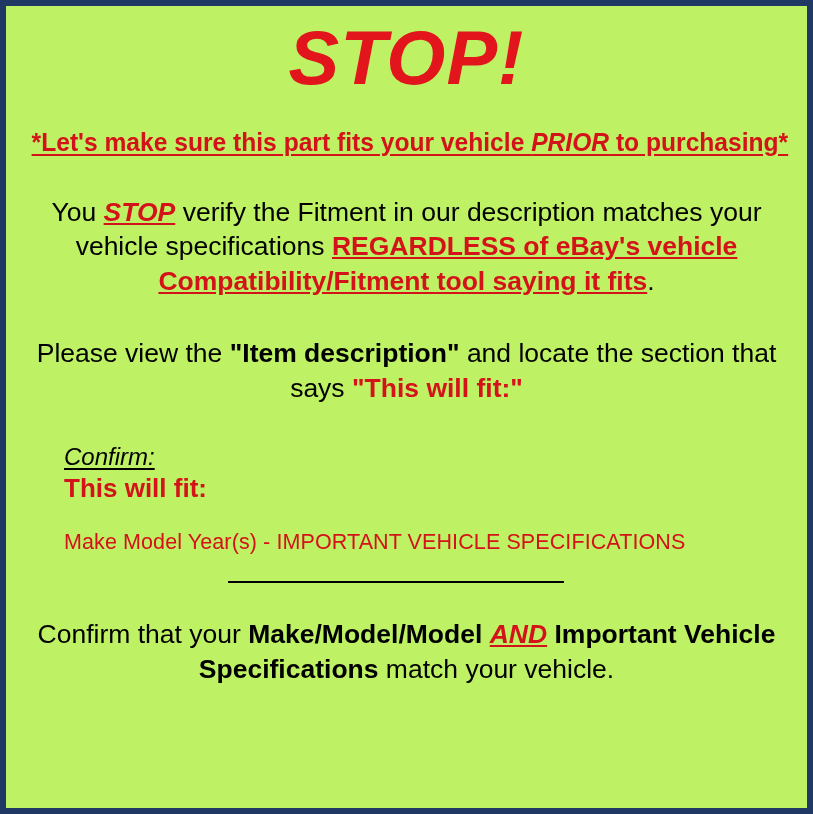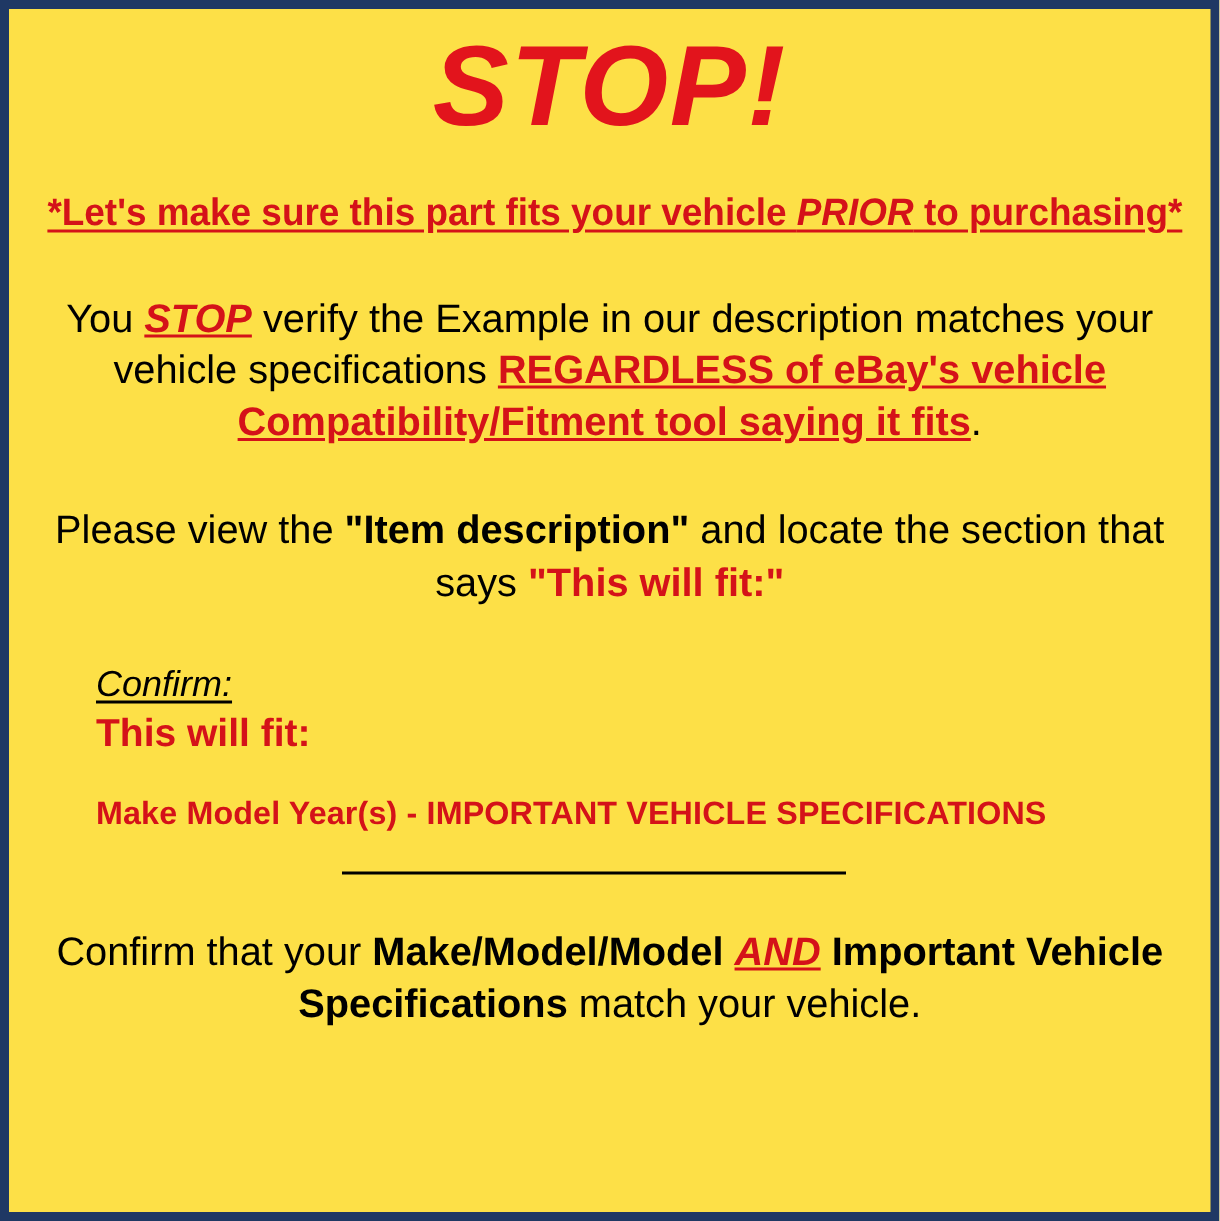--- a/index.html
+++ b/index.html
@@ -10,21 +10,21 @@
   body {
     width: 813px;
     height: 814px;
     font-family: "Liberation Sans", sans-serif;
     overflow: hidden;
   }
   .notice-frame {
     box-sizing: border-box;
     width: 813px;
     height: 814px;
-    background: #fde047;
+    background: #bef264;
     border: 6px solid #1f3864;
     padding: 0 12px;
     position: relative;
   }
   .inner {
     box-sizing: border-box;
     width: 100%;
     height: 100%;
     text-align: center;
     color: #000000;
@@ -100,21 +100,21 @@
   }
   .example-fit {
     font-size: 26px;
     font-weight: bold;
     color: #d41219;
     line-height: 1.25;
     margin-top: 1px;
   }
   .example-spec {
     font-size: 21.5px;
-    font-weight: bold;
+    font-weight: normal;
     color: #d41219;
     margin-top: 26px;
     letter-spacing: 0.1px;
   }
 
   .divider-wrap {
     margin-top: 22px;
     height: 14px;
     position: relative;
   }
@@ -133,21 +133,21 @@
 <div class="notice-frame">
   <div class="inner">
 
     <div class="stop-title">STOP!</div>
 
     <div class="subtitle">
       <span>*Let's make sure this part fits your vehicle </span><span class="ital">PRIOR</span><span> to purchasing*</span>
     </div>
 
     <p class="para p-must">
-      <span>You </span><span class="r-bold-ital-ul">STOP</span><span> verify the Example in our description matches your vehicle specifications </span><span class="r-bold-ul">REGARDLESS of eBay's vehicle Compatibility/Fitment tool saying it fits</span><span>.</span>
+      <span>You </span><span class="r-bold-ital-ul">STOP</span><span> verify the Fitment in our description matches your vehicle specifications </span><span class="r-bold-ul">REGARDLESS of eBay's vehicle Compatibility/Fitment tool saying it fits</span><span>.</span>
     </p>
 
     <p class="para p-please">
       <span>Please view the </span><span class="k-bold">"Item description"</span><span> and locate the section that says </span><span class="r-bold">"This will fit:"</span>
     </p>
 
     <div class="example-block">
       <div class="example-label">Confirm:</div>
       <div class="example-fit">This will fit:</div>
       <div class="example-spec">Make Model Year(s) - IMPORTANT VEHICLE SPECIFICATIONS</div>

